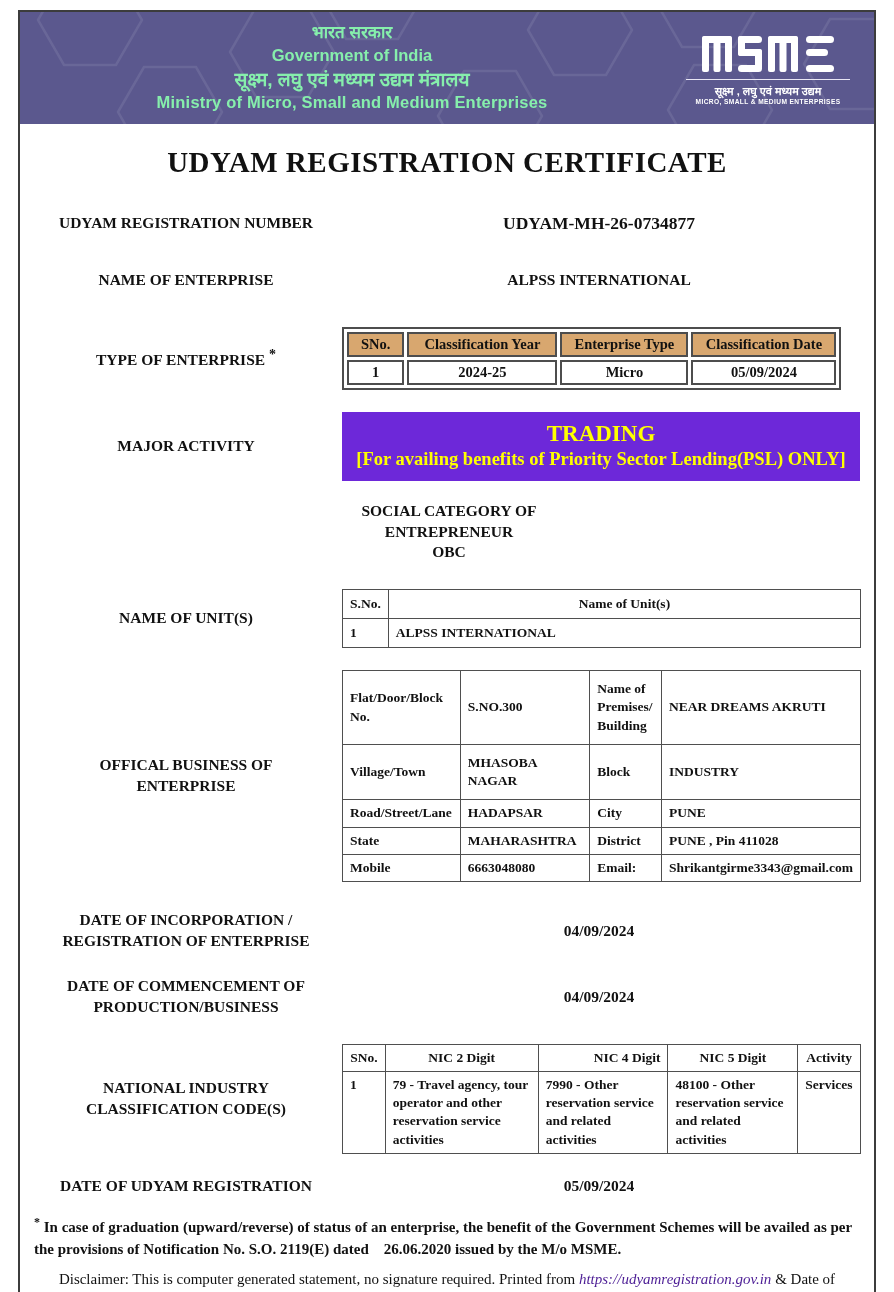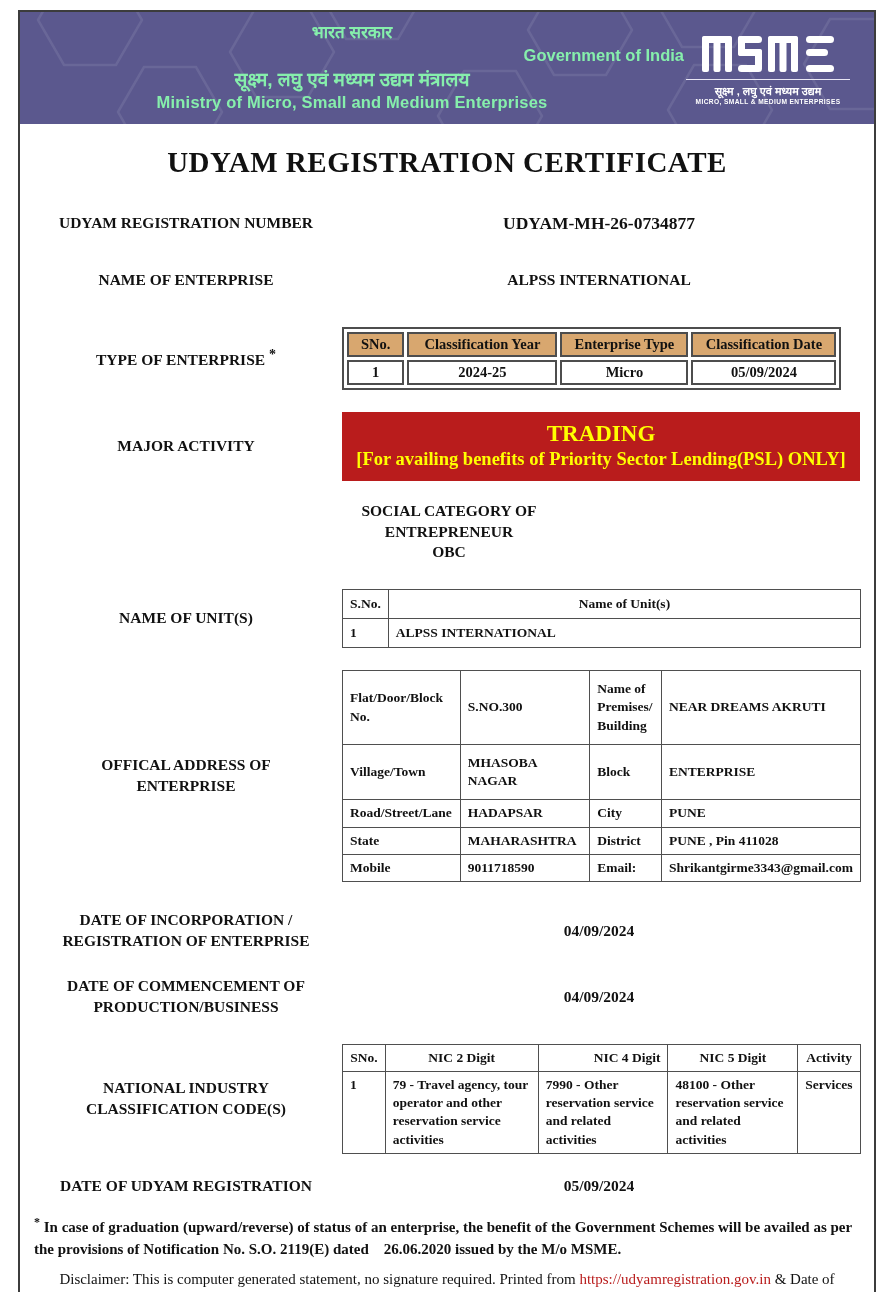--- a/index.html
+++ b/index.html
@@ -48,21 +48,21 @@
   .hdr-center {
     position: relative;
     flex: 1 1 auto;
     text-align: center;
     color: #86efac;
     font-family: "Liberation Sans", "DejaVu Sans", sans-serif;
     font-weight: bold;
     line-height: 1.32;
   }
   .hdr-hi1 { font-size: 17px; }
-  .hdr-en1 { font-size: 16.5px; text-align: right; }
+  .hdr-en1 { font-size: 16.5px; }
   .hdr-hi2 { font-size: 19px; }
   .hdr-en2 { font-size: 16.5px; letter-spacing: 0.2px; }
   .msme-wrap {
     position: relative;
     width: 168px;
     margin-right: 22px;
     flex: 0 0 auto;
     text-align: center;
     color: #ffffff;
     font-family: "Liberation Sans", "DejaVu Sans", sans-serif;
@@ -129,21 +129,21 @@
   .type-table th { background: #d8a76f; }
   .type-table td { background: #ffffff; }
   .tt-sno { min-width: 42px; }
   .tt-year { min-width: 150px; }
   .tt-etype { min-width: 128px; }
   .tt-cdate { min-width: 145px; }
 
   
   .activity-box {
     margin-right: 2px;
-    background: #b91c1c;
+    background: #6d28d9;
     color: #ffff00;
     text-align: center;
     padding: 9px 6px 11px 6px;
   }
   .activity-main { font-size: 23px; font-weight: bold; }
   .activity-note { font-size: 18.5px; font-weight: bold; margin-top: 2px; }
 
   
   .dtab {
     border-collapse: collapse;
@@ -185,21 +185,21 @@
     line-height: 1.5;
     white-space: pre-wrap;
   }
   .footnote sup { font-size: 12px; }
   .disclaimer {
     margin: 8px 10px 0 10px;
     text-align: center;
     font-size: 15px;
     line-height: 1.45;
   }
-  .disclaimer a { color: #b91c1c; text-decoration: none; }
+  .disclaimer a { color: #4c1d95; text-decoration: none; font-style: italic; }
 </style>
 </head>
 <body>
 
 <div class="page">
   <div class="cert">
 
     <header class="hdr">
       <svg class="hex-bg" viewBox="0 0 854 112" preserveAspectRatio="none" aria-hidden="true">
         <defs>
@@ -318,51 +318,51 @@
             <tr>
               <td>1</td>
               <td>ALPSS INTERNATIONAL</td>
             </tr>
           </tbody>
         </table>
       </div>
     </div>
 
     <div class="row mt-addr">
-      <div class="rlabel">OFFICAL ADDRESS OF ENTERPRISE</div>
+      <div class="rlabel">OFFICAL BUSINESS OF ENTERPRISE</div>
       <div class="rvalue tablewrap">
         <table class="dtab addr-table">
           <tbody>
             <tr class="tall">
               <td class="c1">Flat/Door/Block No.</td>
               <td class="c2">S.NO.300</td>
               <td class="c3">Name of Premises/ Building</td>
               <td class="c4">NEAR DREAMS AKRUTI</td>
             </tr>
             <tr class="tall">
               <td class="c1">Village/Town</td>
               <td class="c2">MHASOBA NAGAR</td>
               <td class="c3">Block</td>
-              <td class="c4">ENTERPRISE</td>
+              <td class="c4">INDUSTRY</td>
             </tr>
             <tr>
               <td class="c1">Road/Street/Lane</td>
               <td class="c2">HADAPSAR</td>
               <td class="c3">City</td>
               <td class="c4">PUNE</td>
             </tr>
             <tr>
               <td class="c1">State</td>
               <td class="c2">MAHARASHTRA</td>
               <td class="c3">District</td>
               <td class="c4">PUNE , Pin 411028</td>
             </tr>
             <tr>
               <td class="c1">Mobile</td>
-              <td class="c2">9011718590</td>
+              <td class="c2">6663048080</td>
               <td class="c3">Email:</td>
               <td class="c4">Shrikantgirme3343@gmail.com</td>
             </tr>
           </tbody>
         </table>
       </div>
     </div>
 
     <div class="row mt-incorp">
       <div class="rlabel">DATE OF INCORPORATION / REGISTRATION OF ENTERPRISE</div>

